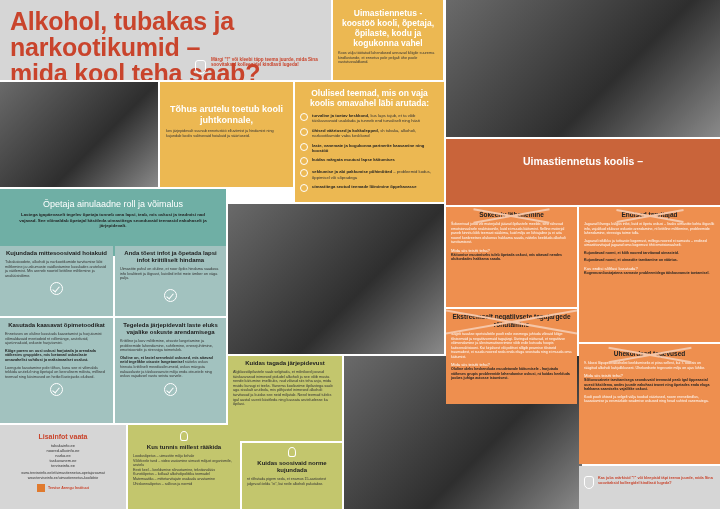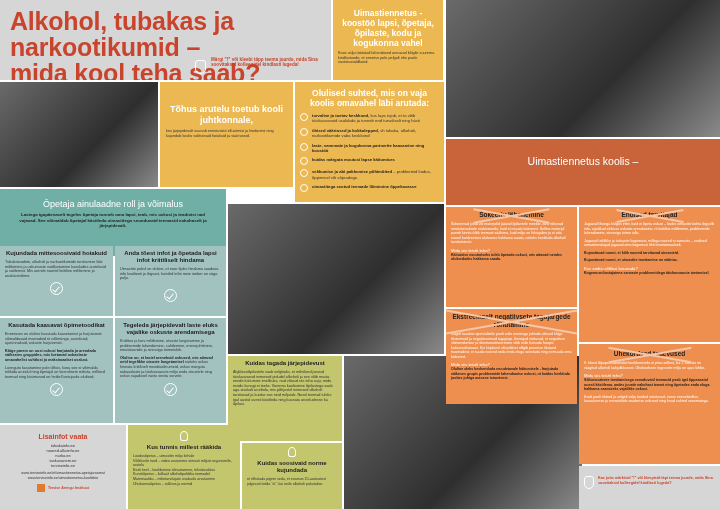--- a/index.html
+++ b/index.html
@@ -35,35 +35,35 @@
 <div class="abs gray" style="left:0;top:0;width:331px;height:80px">
   <div class="h-title" style="position:absolute;left:10px;top:8px;width:330px">
     <div>Alkohol, tubakas ja narkootikumid –</div>
     <div>mida kool teha saab?</div>
   </div>
   <div style="position:absolute;left:195px;top:60px;width:11px;height:14px;border:1.5px solid #fff;border-radius:3px 3px 5px 5px"></div>
   <div style="position:absolute;left:211px;top:57px;width:115px;font-size:4.6px;line-height:5.4px;font-weight:bold;color:#c9442c">Märgi "!" või kleebi täpp teema juurde, mida Sina soovitaksid kolleegidel kindlasti lugeda!</div>
 </div>
 
 <div class="abs yellow" style="left:333px;top:0;width:110px;height:80px;padding:8px 5px">
-  <div class="box-hw" style="font-size:8.5px;line-height:10px">Uimastiennetus - koostöö lapsi, õpetaja, õpilaste, kodu ja kogukonna vahel</div>
+  <div class="box-hw" style="font-size:8.5px;line-height:10px">Uimastiennetus - koostöö kooli, õpetaja, õpilaste, kodu ja kogukonna vahel</div>
   <div class="small" style="margin-top:3px;font-size:3.8px;line-height:4.6px">Koos välja töötatud lahendused annavad kõigile suurema kindlustunde, et ennetus pole pelgalt ühe poole vastutusvaldkond.</div>
 </div>
 
 <div class="abs ph" style="left:446px;top:0;width:274px;height:137px"></div>
 
 <div class="abs ph" style="left:0;top:82px;width:158px;height:105px"></div>
 
 <div class="abs yellow" style="left:160px;top:82px;width:133px;height:105px;padding:22px 6px">
   <div class="box-hw" style="font-size:9px;line-height:11px">Tõhus arutelu toetub kooli juhtkonnale,</div>
   <div class="small" style="margin-top:3px;font-size:3.8px;line-height:4.6px">kes järjepidevalt suunab ennetustöö elluviimist ja hindamist ning kujundab koolis valitsevaid hoiakuid ja väärtuseid.</div>
 </div>
 
 <div class="abs yellow" style="left:295px;top:82px;width:149px;height:120px;padding:6px 5px">
-  <div class="box-hw" style="font-size:8.5px;line-height:10px;margin-bottom:5px">Olulised suhted, mis on vaja koolis omavahel läbi arutada:</div>
+  <div class="box-hw" style="font-size:8.5px;line-height:10px;margin-bottom:5px">Olulised teemad, mis on vaja koolis omavahel läbi arutada:</div>
   <div class="li">
       <span class="ycheck"></span>
       <span class="small"><b>turvaline ja toetav keskkond,</b> <span>kus laps tajub, et ta võib täiskasvanuid usaldada ja tunneb end turvaliselt ning hästi</span></span>
     </div>
   <div class="li">
       <span class="ycheck"></span>
       <span class="small"><b>ühised väärtused ja kokkulepped,</b> <span>sh tubaka, alkoholi, narkootikumide vaba keskkond</span></span>
     </div>
   <div class="li">
       <span class="ycheck"></span>
@@ -77,21 +77,21 @@
       <span class="ycheck"></span>
       <span class="small"><b>sekkumise ja abi pakkumise põhimõtted</b> <span>– probleemid kodus, õppimisel või sõpradega</span></span>
     </div>
   <div class="li">
       <span class="ycheck"></span>
       <span class="small"><b>uimastitega seotud teemade lõimimine õppekavasse</b></span>
     </div>
 </div>
 
 <div class="abs rust" style="left:446px;top:139px;width:274px;height:66px;padding:16px 0">
-  <div class="box-hw" style="font-size:10.5px;line-height:13px;font-weight:normal">
+  <div class="box-hw" style="font-size:10.5px;line-height:13px;font-weight:bold">
     <div>Uimastiennetus koolis –</div>
   </div>
 </div>
 
 <div class="abs teal" style="left:0;top:189px;width:226px;height:67px;padding:10px 14px">
   <div class="box-hw" style="font-size:9px;line-height:11px;font-weight:normal">Õpetaja ainulaadne roll ja võimalus</div>
   <div style="font-size:4.4px;line-height:5.6px;font-weight:bold;color:#222;text-align:center;margin-top:2px">Lastega igapäevaselt tegelev õpetaja tunneb oma lapsi, teab, mis oskusi ja teadmisi nad vajavad. See võimaldab õpetajal käsitleda uimastitega seonduvaid teemasid eakohaselt ja järjepidevalt.</div>
 </div>
 
 <div class="abs ph" style="left:228px;top:204px;width:216px;height:150px"></div>

